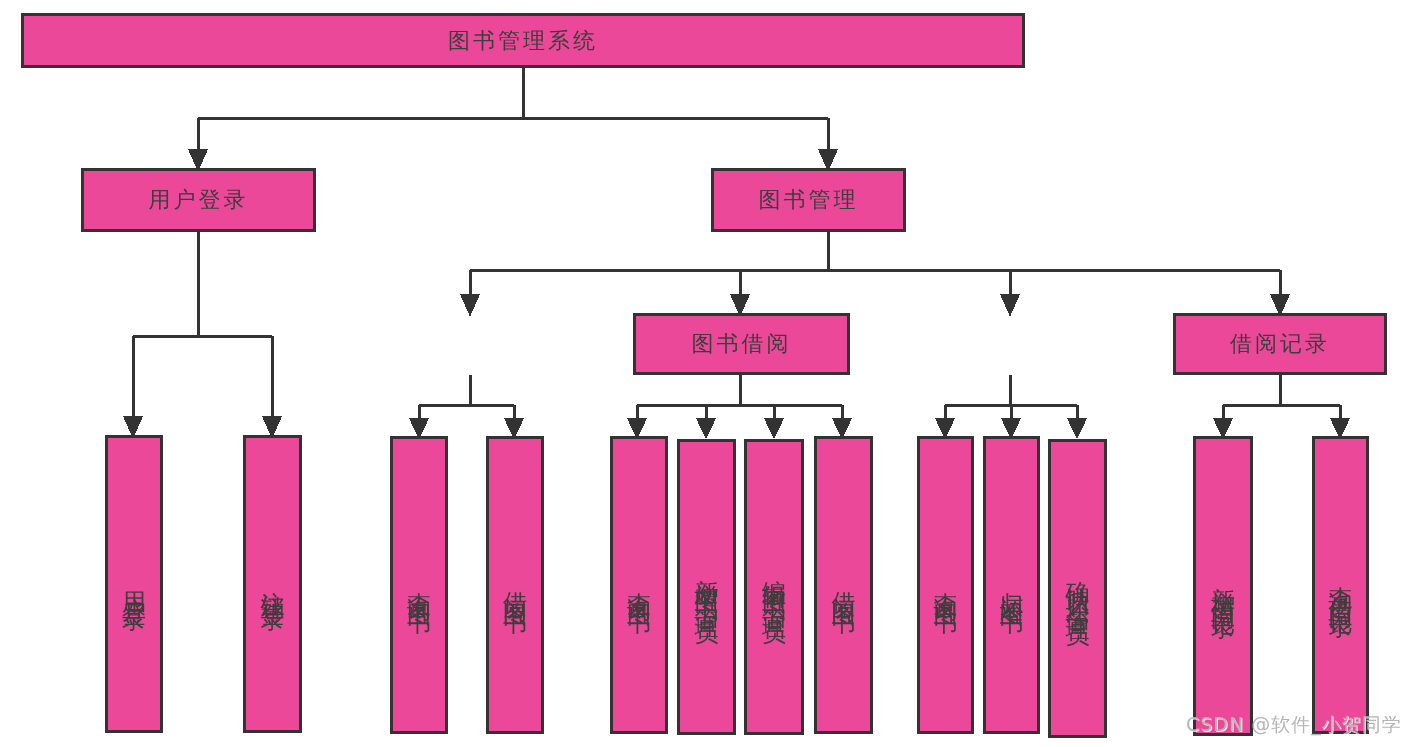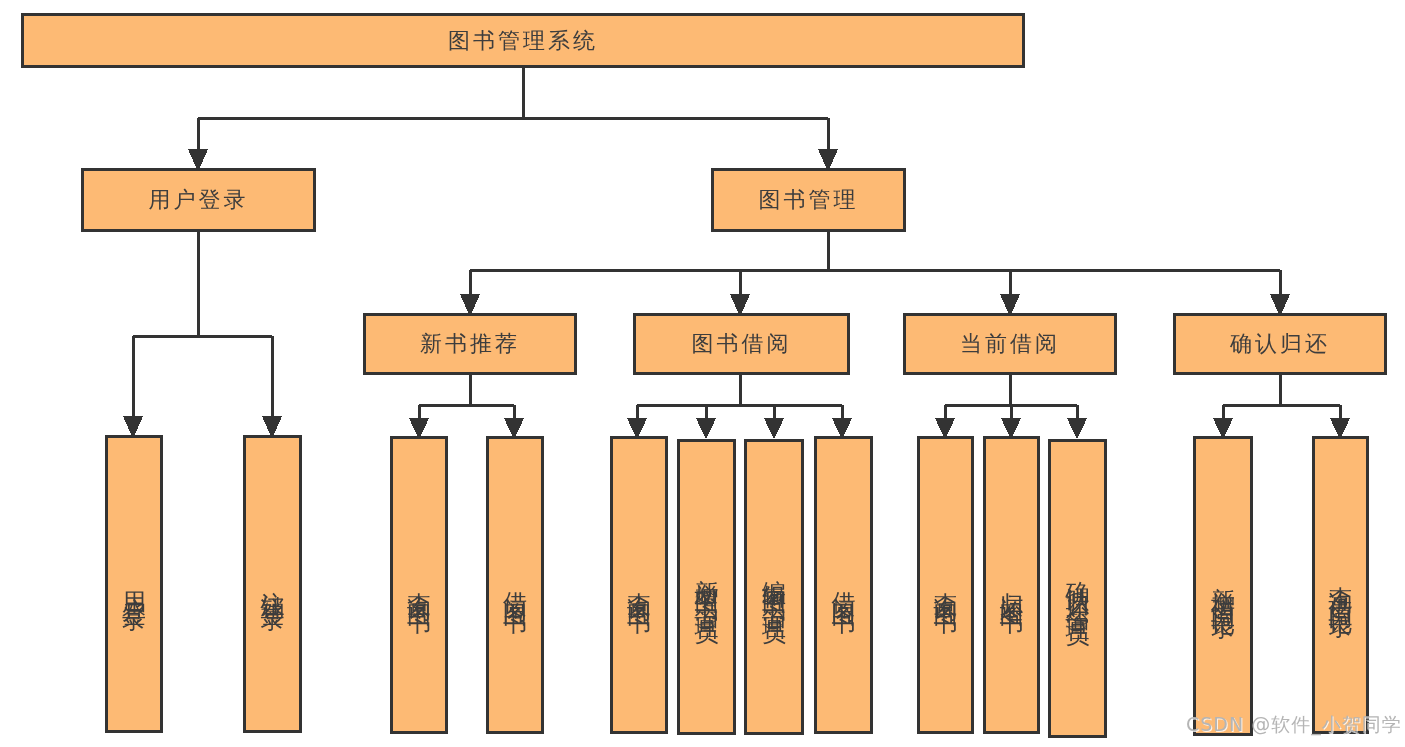--- a/index.html
+++ b/index.html
@@ -8,21 +8,21 @@
     width:1405px;height:747px;
     background:#ffffff;
     font-family:"DejaVu Sans",sans-serif;
     overflow:hidden;
   }
   .wires{position:absolute;left:0;top:0;width:1405px;height:747px;}
   .node{
     position:absolute;
     box-sizing:border-box;
     border:3px solid #333333;
-    background:#fdba74;
+    background:#ec4899;
     display:flex;align-items:center;justify-content:center;
     color:#3d3d3d;
     z-index:2;
   }
   .node.h{font-size:22px;letter-spacing:3px;white-space:nowrap;}
   .node.v .vtext{
     writing-mode:vertical-rl;
     text-orientation:mixed;
     font-size:24px;
     letter-spacing:6px;
@@ -98,31 +98,25 @@
     <span>图书管理系统</span>
   </div>
 
   <div class="node h" style="left:81px;top:168px;width:235px;height:64px">
     <span>用户登录</span>
   </div>
   <div class="node h" style="left:711px;top:168px;width:195px;height:64px">
     <span>图书管理</span>
   </div>
 
-  <div class="node h" style="left:363px;top:313px;width:214px;height:62px">
-    <span>新书推荐</span>
-  </div>
   <div class="node h" style="left:633px;top:313px;width:217px;height:62px">
     <span>图书借阅</span>
   </div>
-  <div class="node h" style="left:903px;top:313px;width:214px;height:62px">
-    <span>当前借阅</span>
-  </div>
   <div class="node h" style="left:1173px;top:313px;width:214px;height:62px">
-    <span>确认归还</span>
+    <span>借阅记录</span>
   </div>
 
   <div class="node v" style="left:105px;top:435px;width:58px;height:298px">
     <span class="vtext">用户登录</span>
   </div>
   <div class="node v" style="left:243px;top:435px;width:59px;height:298px">
     <span class="vtext">注销登录</span>
   </div>
 
   <div class="node v" style="left:390px;top:436px;width:58px;height:298px">

